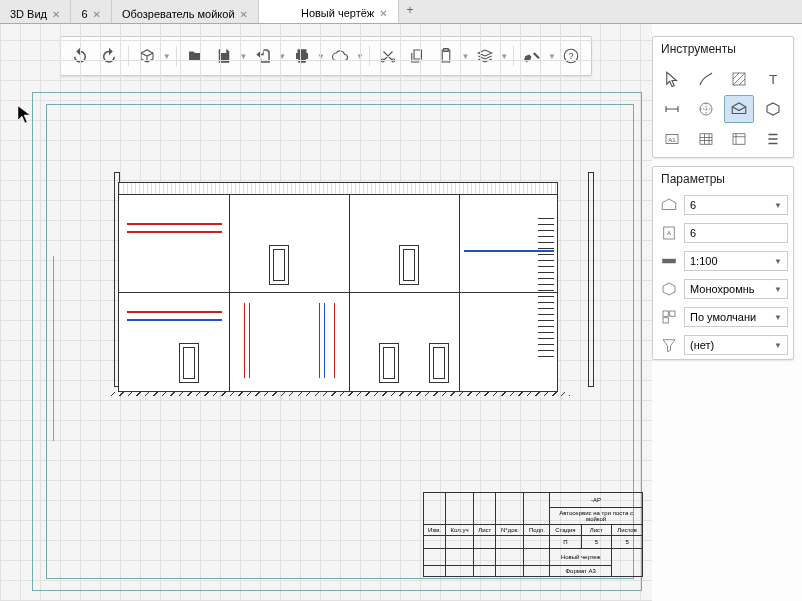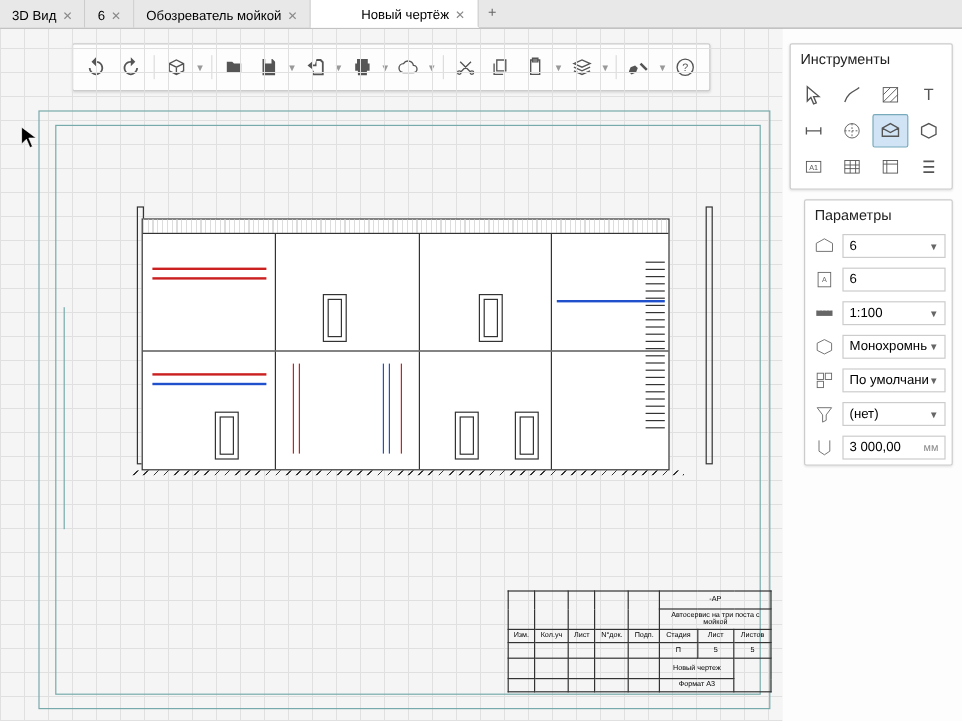--- a/index.html
+++ b/index.html
@@ -40,21 +40,21 @@
 .ground { position: absolute; left: 10px; bottom: -2px; width: 460px; height: 4px; background: repeating-linear-gradient(-45deg, #333 0 1px, transparent 1px 6px); }
 .found-l { position: absolute; left: 14px; top: 8px; width: 6px; height: 215px; border: 1px solid #333; }
 .found-r { position: absolute; right: -24px; top: 8px; width: 6px; height: 215px; border: 1px solid #333; }
 
 .titleblock { position: absolute; left: 423px; bottom: 24px; width: 220px; height: 85px; }
 .titleblock table { border-collapse: collapse; width: 100%; height: 100%; font-size: 6px; }
 .titleblock td { border: 1px solid #333; padding: 1px 2px; text-align: center; vertical-align: middle; }
 .stamp-side { position: absolute; left: 44px; bottom: 160px; width: 10px; height: 185px; border-right: 1px solid #7aa; }
 .stamp-side div { writing-mode: vertical-rl; font-size: 6px; color: #333; height: 30px; border-top: 1px solid #7aa; }
 
-.side-panel { width: 150px; background: #fdfdfd; display: flex; flex-direction: column; gap: 8px; padding-top: 12px; align-items: flex-end; }
+.side-panel { width: 150px; background: #fdfdfd; display: flex; flex-direction: column; gap: 8px; padding-top: 12px; }
 .panel-box { border: 1px solid #ccc; border-radius: 2px; box-shadow: 0 1px 2px rgba(0,0,0,0.1); margin: 0 8px 0 0; background: #fff; }
 .panel-title { padding: 5px 8px; font-size: 12px; color: #222; }
 .tool-grid { display: grid; grid-template-columns: repeat(4, 1fr); gap: 2px; padding: 4px; }
 .tool-cell { width: 30px; height: 28px; display: flex; align-items: center; justify-content: center; border-radius: 2px; cursor: pointer; color: #555; }
 .tool-cell.active { background: #d0e4f5; border: 1px solid #7ab; }
 
 .param-row { display: flex; align-items: center; padding: 3px 5px; gap: 4px; }
 .param-icon { width: 22px; height: 22px; display: flex; align-items: center; justify-content: center; color: #666; flex-shrink: 0; }
 .param-field { flex: 1; border: 1px solid #ccc; padding: 3px 5px; font-size: 11px; background: #fff; display: flex; justify-content: space-between; align-items: center; }
 .param-dd { color: #666; font-size: 8px; }
@@ -446,26 +446,15 @@
         <div class="param-icon">
             <svg viewBox="0 0 24 24">
               <path d="M4 5h16l-6 8v6l-4 2v-8z" fill="none" stroke="currentColor"></path>
             </svg>
           </div>
         <div class="param-field">
             <span>(нет)</span>
             <span class="param-dd">▼</span>
           </div>
       </div>
-      <div class="param-row">
-        <div class="param-icon">
-            <svg viewBox="0 0 24 24">
-              <path d="M6 4v12l6 4 6-4V4" fill="none" stroke="currentColor"></path>
-            </svg>
-          </div>
-        <div class="param-field">
-            <span>3 000,00</span>
-            <span class="param-unit">мм</span>
-          </div>
-      </div>
     </div>
   </div>
 </div>
 
 </body></html>

